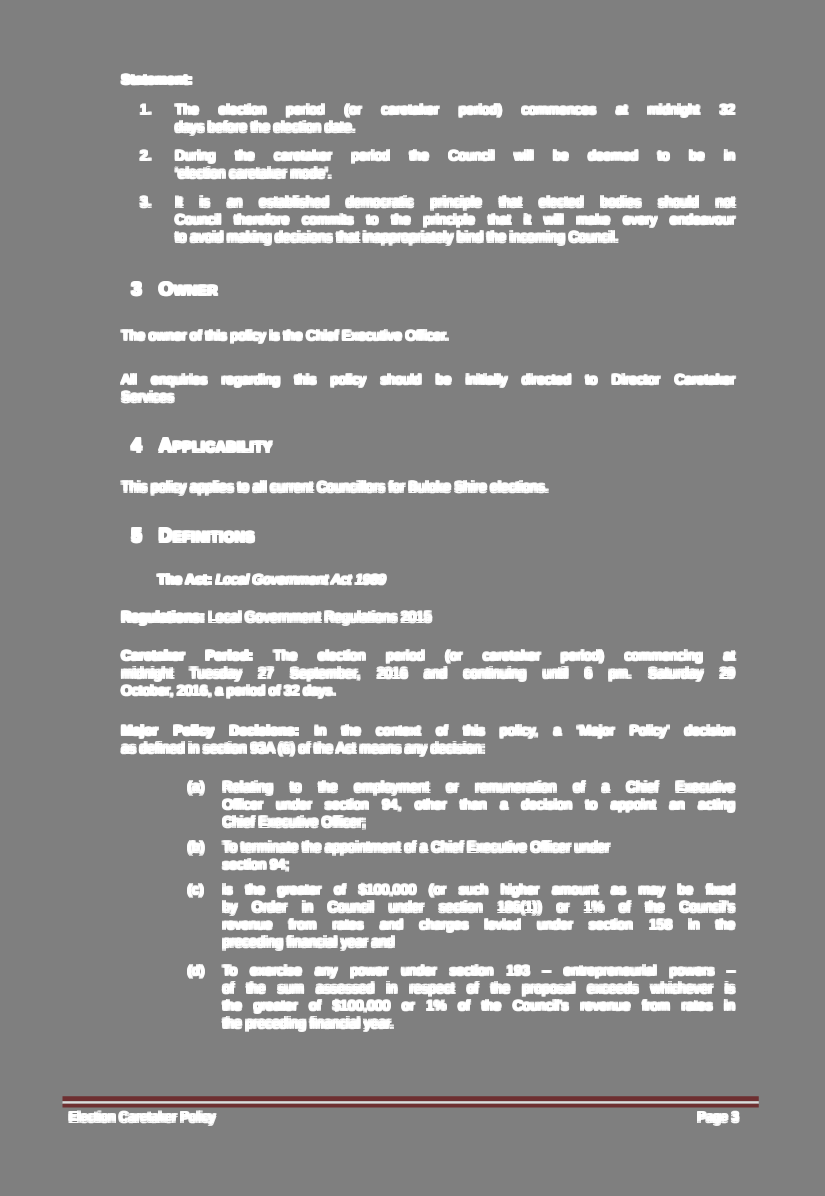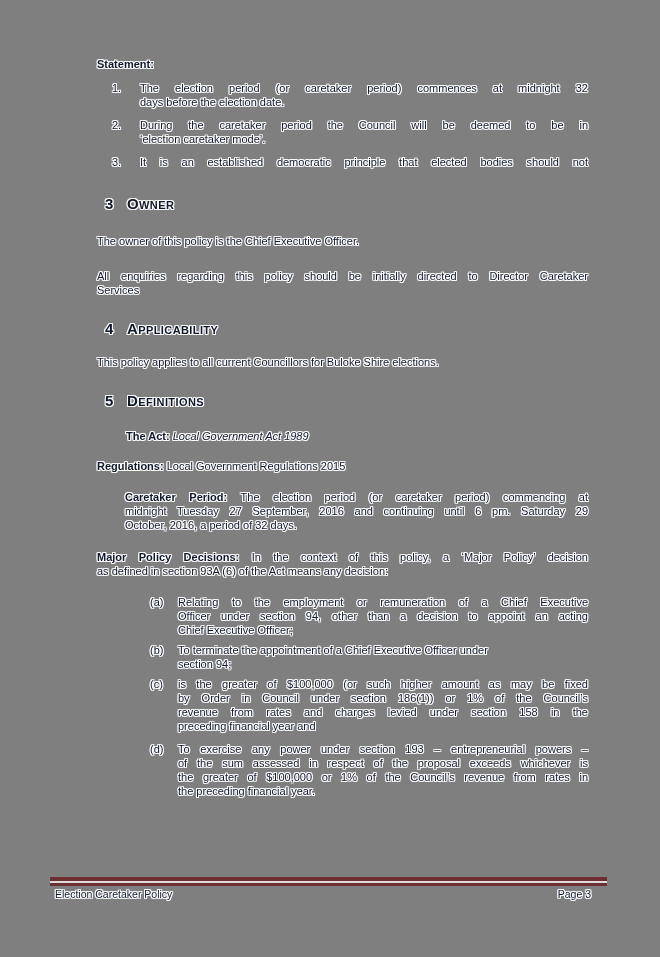--- a/index.html
+++ b/index.html
@@ -35,21 +35,21 @@
   .hnum    { flex:none; width:30px; padding-left:8px; box-sizing:border-box; }
   .htitle  { font-variant:small-caps; letter-spacing:.4px; }
   .h-owner  { margin-top:26px; margin-bottom:21px; }
   .h-applic { margin-top:23px; margin-bottom:17px; }
   .h-defs   { margin-top:23px; margin-bottom:19px; }
 
   .p-owner1 { margin-bottom:21px; }
   .p-owner2 { margin-bottom:0; }
   .p-act    { margin-bottom:16px;margin-left:29px; }
   .p-reg    { margin-bottom:17px; }
-  .p-caret  { margin-bottom:18px;margin-left:28px; }
+  .p-caret  { margin-bottom:18px; }
   .p-major  { margin-bottom:17px; }
 
   .def-row  { display:flex; margin-bottom:6px; }
   .def-mark { flex:none; width:81px; padding-left:53px; box-sizing:border-box; }
   .def-body { flex:1; min-width:0; }
   .def-c    { margin-bottom:9px; }
 
   .footer-rule { position:absolute; left:50px; top:877px; width:557px; }
   .stripe-a { height:4px; }
   .stripe-b { height:2px; }
@@ -57,21 +57,21 @@
 
   .footer-text {
     position:absolute; left:55px; top:888px; width:536px;
     display:flex; justify-content:space-between;
     font-size:10.5px; line-height:13px;
   }
 </style>
 </head>
 <body>
 
-<div class="page" style="background: rgb(127, 127, 127); color: #0f172a; text-decoration: underline;">
+<div class="page" style="background: rgb(127, 127, 127); color: #ffffff; text-decoration: underline;">
 
   <div class="content halo">
 
     <div class="statement-heading">Statement:</div>
 
     <div>
       <div class="num-row">
         <div class="num-mark">1.</div>
         <div class="num-body">
           <div class="jl">The election period (or caretaker period) commences at midnight 32</div>
@@ -82,20 +82,22 @@
         <div class="num-mark">2.</div>
         <div class="num-body">
           <div class="jl">During the caretaker period the Council will be deemed to be in</div>
           <div>‘election caretaker mode’.</div>
         </div>
       </div>
       <div class="num-row">
         <div class="num-mark">3.</div>
         <div class="num-body">
           <div class="jl">It is an established democratic principle that elected bodies should not</div>
+          <div class="jl">Council therefore commits to the principle that it will make every endeavour</div>
+          <div>to avoid making decisions that inappropriately bind the incoming Council.</div>
         </div>
       </div>
     </div>
 
     <div class="heading h-owner">
       <span class="hnum">3</span>
       <span class="htitle">Owner</span>
     </div>
     <div class="p-owner1">The owner of this policy is the Chief Executive Officer.</div>
     <div class="p-owner2">

